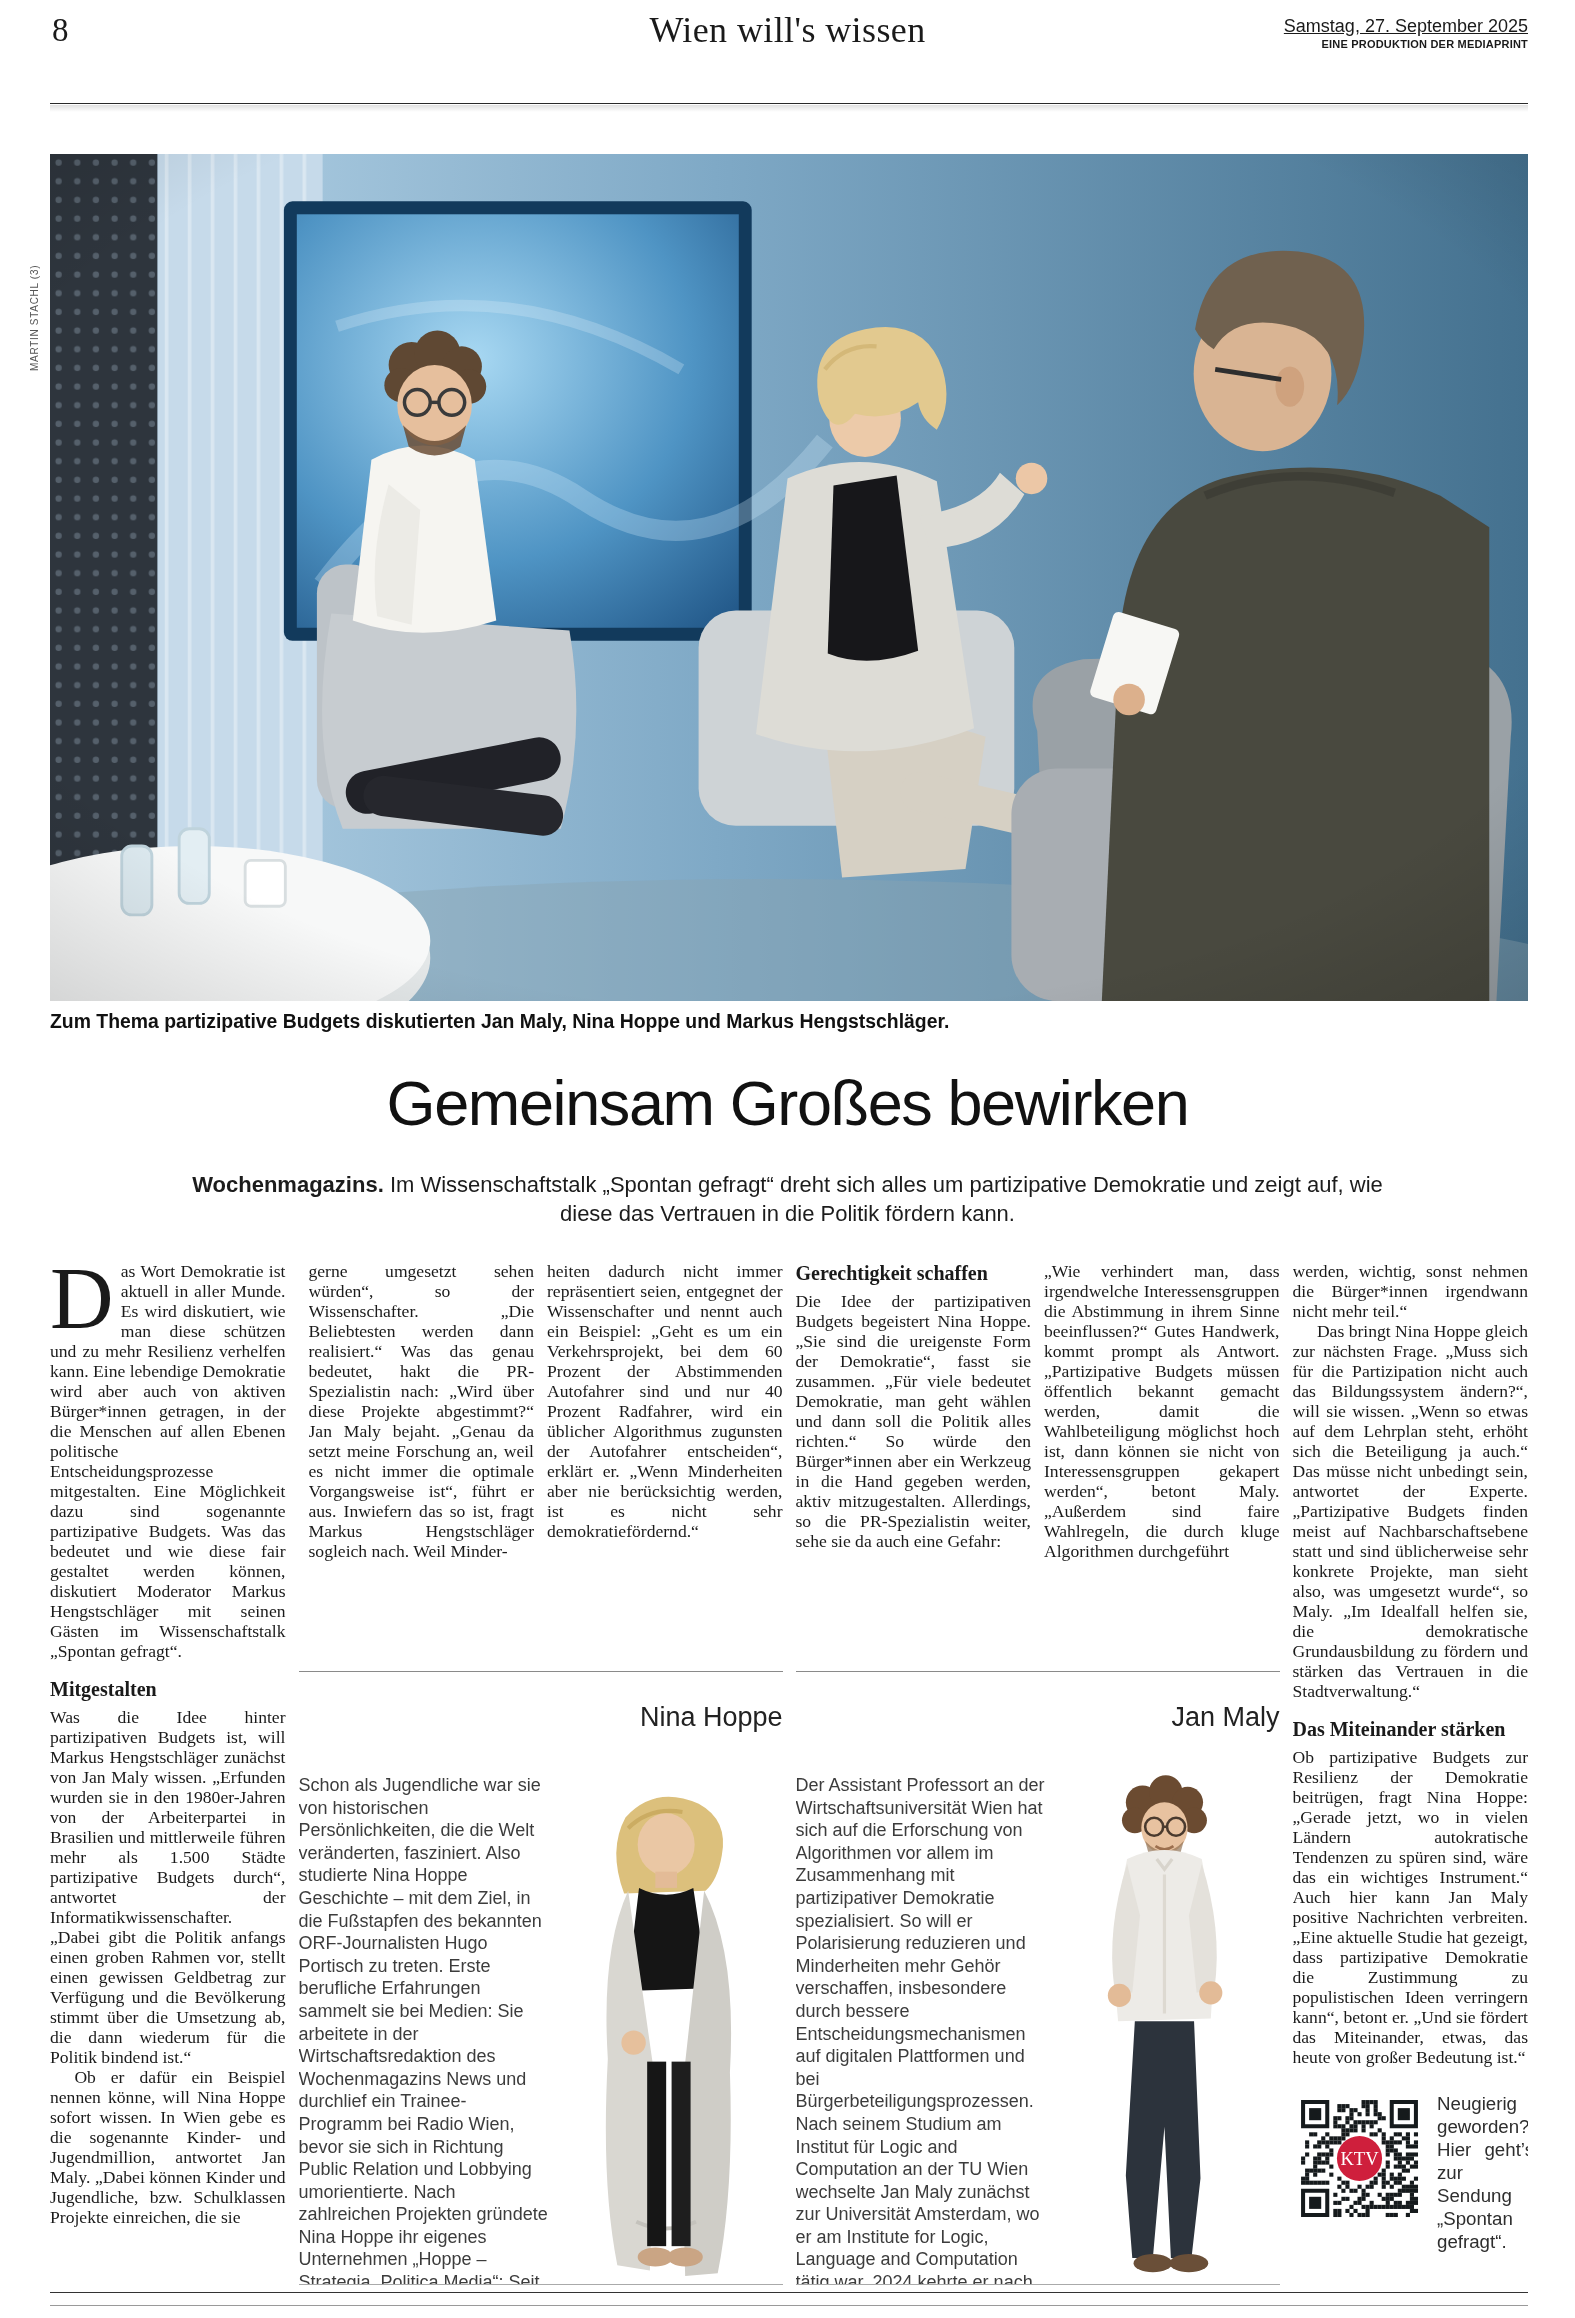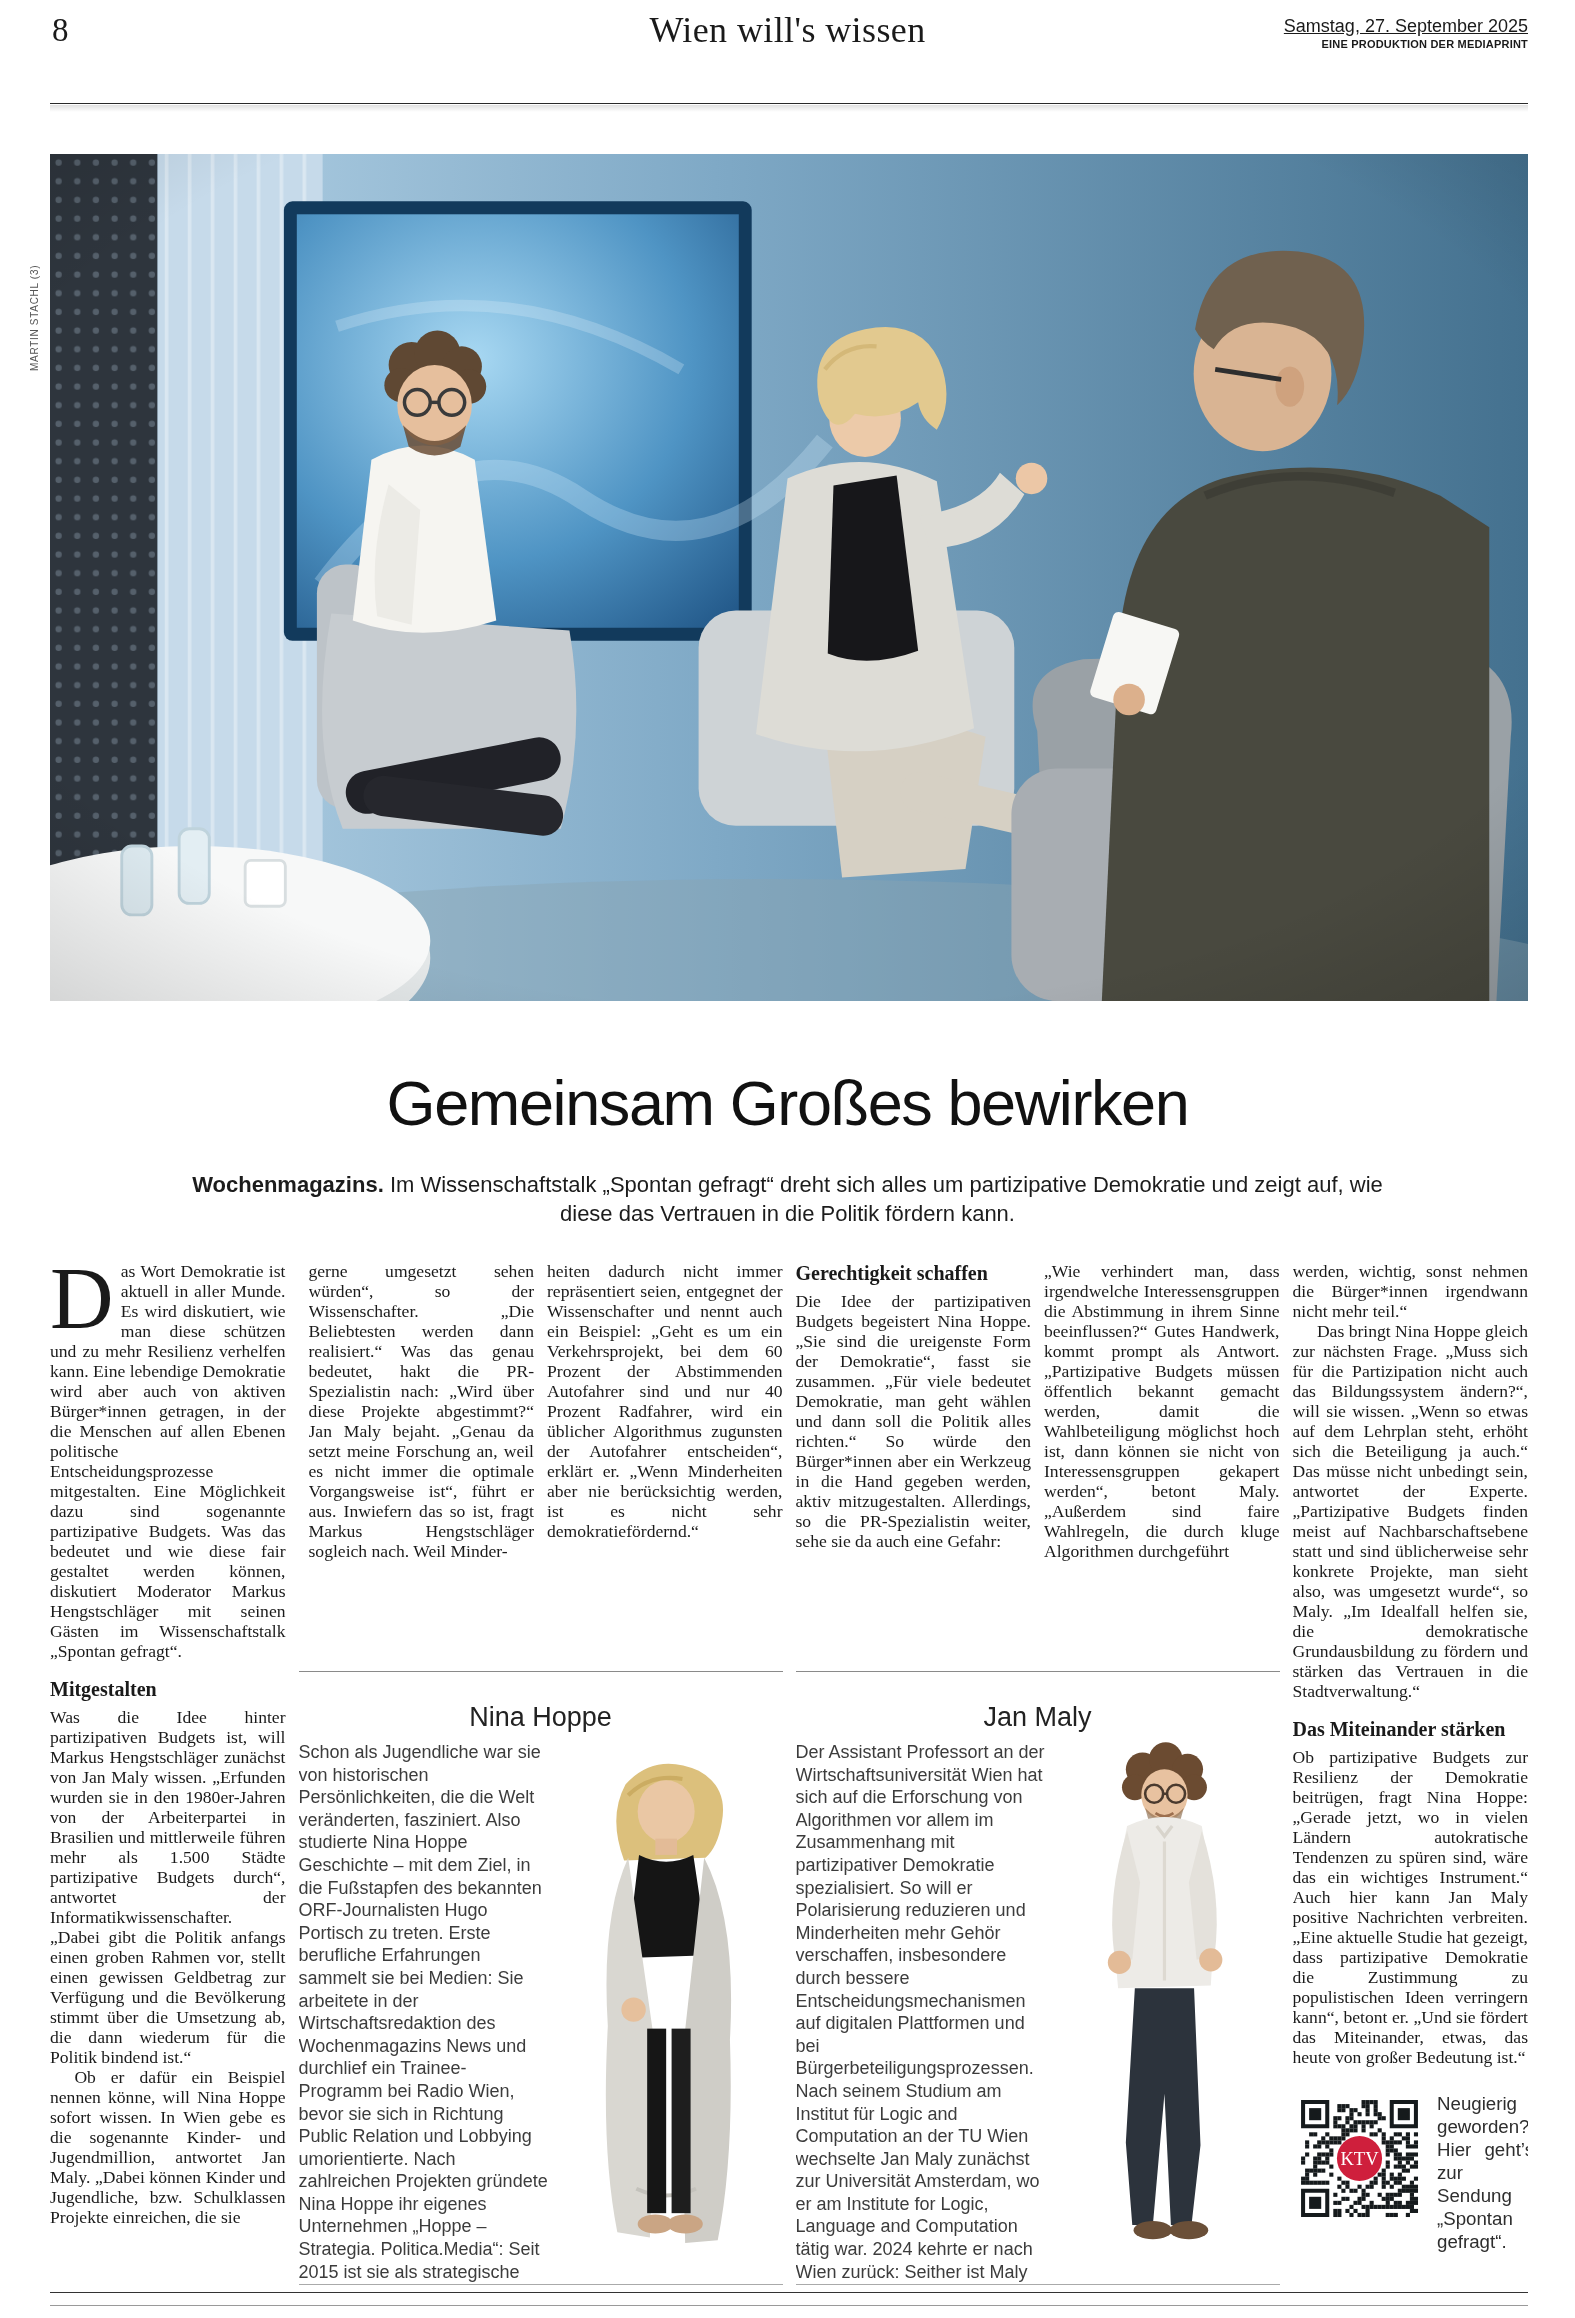--- a/index.html
+++ b/index.html
@@ -41,22 +41,22 @@
   .col-5{grid-column:5;grid-row:1;}
   .col-6{grid-column:6;grid-row:1/3;position:relative;}
   .dropcap{float:left;font-size:88px;line-height:69px;padding:2.9px 7.2px 0 0;font-weight:400;}
   .subhead{font-family:"Liberation Serif",serif;font-weight:700;font-size:20px;line-height:23px;
     margin:17px 0 5.7px 0;text-align:left;}
   .subhead.first{margin-top:1px;}
   
   .profile-box{border-top:1.4px solid #8a8a8a;border-bottom:1.4px solid #aaaaaa;overflow:hidden;position:relative;}
   .box-nina{grid-column:2/4;grid-row:2;}
   .box-jan{grid-column:4/6;grid-row:2;}
-  .profile-name{text-align:center;font-family:"Liberation Sans",sans-serif;font-weight:500;
-    font-size:27px;margin:30px 0 8px 0;color:#222;}
+  .profile-name{text-align:right;font-family:"Liberation Sans",sans-serif;font-weight:500;
+    font-size:27px;margin:30px 0 41px 0;color:#222;}
   .bio-row{display:flex;align-items:flex-start;}
   .bio{width:52%;font-family:"Liberation Sans",sans-serif;font-size:18px;line-height:22.6px;
     color:#3c3c3c;text-align:left;margin:0;}
   .profile-photo{flex:1;height:502px;}
   .profile-photo svg{display:block;width:100%;height:100%;}
   
   .qr-block{position:absolute;left:0;bottom:32px;display:flex;gap:11.5px;align-items:flex-start;}
   .qr-code{width:133px;height:133px;flex:0 0 133px;}
   .qr-code svg{display:block;width:100%;height:100%;}
   .qr-text{font-family:"Liberation Sans",sans-serif;font-size:18.7px;line-height:23px;color:#2e2e2e;width:97px;margin:1.4px 0 0 0;}
@@ -158,20 +158,21 @@
       <ellipse cx="845" cy="153" rx="48" ry="54" fill="#d9b493"></ellipse>
       <path d="M798 122 q10 -60 72 -54 q52 6 45 64 q-4 30 -18 43 q4 -42 -29 -54 q-41 -12 -57 15 q-9 -6 -13 -14 z" fill="#70614f"></path>
       <ellipse cx="864" cy="162" rx="10" ry="14" fill="#cfa27e"></ellipse>
       <line x1="812" y1="150" x2="858" y2="157" stroke="#2e2e2e" stroke-width="3.4"></line>
       <rect x="742" y="318" width="48" height="62" rx="4" fill="#f7f7f4" transform="rotate(17 742 318)"></rect>
       <circle cx="752" cy="380" r="11" fill="#dcb08c"></circle>
       <rect width="1030" height="590" fill="url(#vig)"></rect>
     </svg>
   </div>
 
+  <div class="photo-caption">Zum Thema partizipative Budgets diskutierten Jan Maly, Nina Hoppe und Markus Hengstschläger.</div>
   <h1 class="headline" style="margin:0;">Gemeinsam Großes bewirken</h1>
   <div class="lead">
     <span class="lead-label">Wochenmagazins.</span>
     <span>Im Wissenschaftstalk „Spontan gefragt“ dreht sich alles um partizipative Demokratie und zeigt auf, wie diese das Vertrauen in die Politik fördern kann.</span>
   </div>
 
   <div class="body-grid">
 
     <div class="col col-1">
       <p><span class="dropcap">D</span><span>as Wort Demokratie ist aktuell in aller Munde. Es wird diskutiert, wie man diese schützen und zu mehr Resilienz verhelfen kann. Eine lebendige Demokratie wird aber auch von aktiven Bürger*innen getragen, in der die Menschen auf allen Ebenen politische Entscheidungsprozesse mitgestalten. Eine Möglichkeit dazu sind sogenannte partizipative Budgets. Was das bedeutet und wie diese fair gestaltet werden können, diskutiert Moderator Markus Hengstschläger mit seinen Gästen im Wissenschaftstalk „Spontan gefragt“.</span></p>

